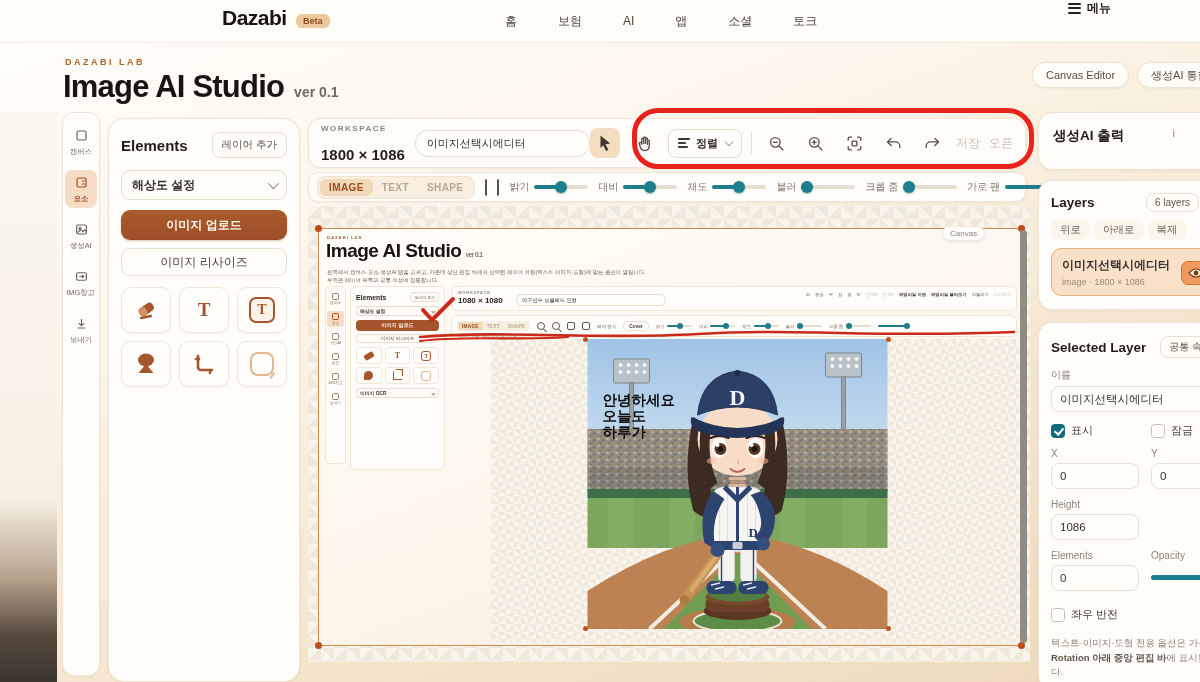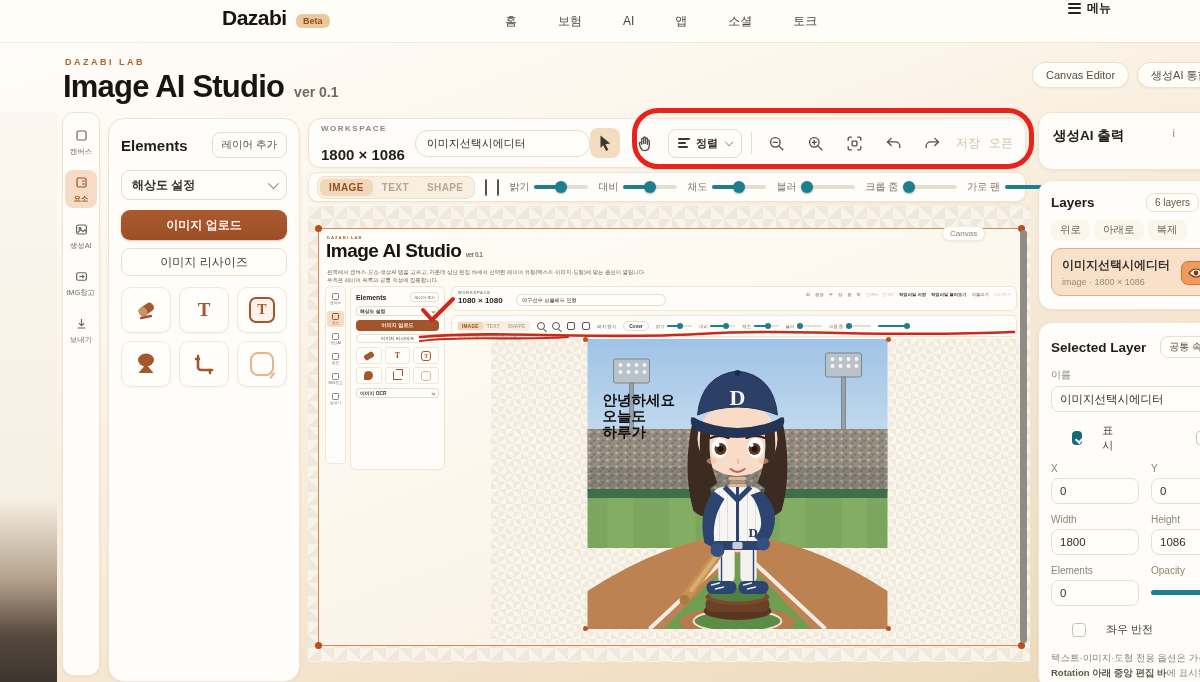--- a/index.html
+++ b/index.html
@@ -169,21 +169,21 @@
   .lyr-btn { font-size:10.5px; color:#6f6758; padding:3px 9px; border-radius:7px; background:#fbf6ec; }
   .layer-item { position:relative; margin-top:8px; background:#f9e0c8; border:1px solid #e0b187; border-radius:10px; padding:8px 10px; }
   .li-name { font-size:12px; font-weight:800; color:#3a332c; }
   .li-meta { font-size:9px; color:#9b8b78; margin-top:3px; }
   .eye-btn { position:absolute; right:9px; top:12px; width:30px; height:24px; border-radius:7px; background:#f09a60; border:1.5px solid #d5732f; display:flex; align-items:center; justify-content:center; }
   .rc3 { top:322px; height:368px; padding:13px 12px; }
   .rc3-head { display:flex; justify-content:space-between; align-items:center; }
   .f-label { font-size:10px; color:#8d8575; margin-top:10px; }
   .f-input { width:100%; height:26px; border:1px solid #e8dfcf; border-radius:8px; background:#fffef9; font-size:11.5px; color:#35302a; padding:0 8px; margin-top:4px; font-family:inherit; }
   .check-row { display:flex; gap:58px; margin-top:11px; }
-  .check { display:flex; align-items:center; gap:20px; font-size:11px; color:#46413a;margin-left:21px; }
+  .check { display:flex; align-items:center; gap:6px; font-size:11px; color:#46413a; }
   .cbox { width:14px; height:14px; border-radius:3.5px; border:1.4px solid #c9c0af; background:#fffef9; position:relative; }
   .cbox.on { background:#15697a; border-color:#15697a; }
   .cbox.on:after { content:""; position:absolute; left:3.5px; top:1.5px; width:4px; height:7px; border-right:2px solid #fff; border-bottom:2px solid #fff; transform:rotate(40deg); }
   .two-col { display:flex; gap:12px; }
   .col { width:88px; flex:none; }
   .op-track { position:relative; margin-top:14px; width:80px; height:5px; background:#e6dfd1; border-radius:3px; }
   .note { margin-top:14px; font-size:9.5px; line-height:1.55; color:#8d8474; }
   .note b { color:#5f574b; }
   .dark-corner { position:absolute; left:0; top:112px; width:57px; height:570px; background:linear-gradient(180deg,#fbf7f0 0%,#f6efe3 68%,#b4a18c 82%,#55483d 92%,#3d362f 100%); }
 </style>
@@ -778,21 +778,20 @@
     <span class="check">
         <span class="cbox"></span>
         <span>잠금</span>
       </span>
   </div>
   <div class="two-col">
     <div class="col"><div class="f-label">X</div><input class="f-input" value="0" style=""></div>
     <div class="col"><div class="f-label">Y</div><input class="f-input" value="0" style=""></div>
   </div>
   <div class="two-col">
-    <div class="col"><div class="f-label">Width</div><input class="f-input" value="1800" style=""></div>
     <div class="col"><div class="f-label">Height</div><input class="f-input" value="1086" style=""></div>
   </div>
   <div class="two-col">
     <div class="col"><div class="f-label">Elements</div><input class="f-input" value="0" style=""></div>
     <div class="col">
       <div class="f-label">Opacity</div>
       <span class="op-track" style="display: block; --v: 100%;">
           <span class="s-fill" style="height:5px; border-radius:3px;"></span>
         </span>
     </div>

